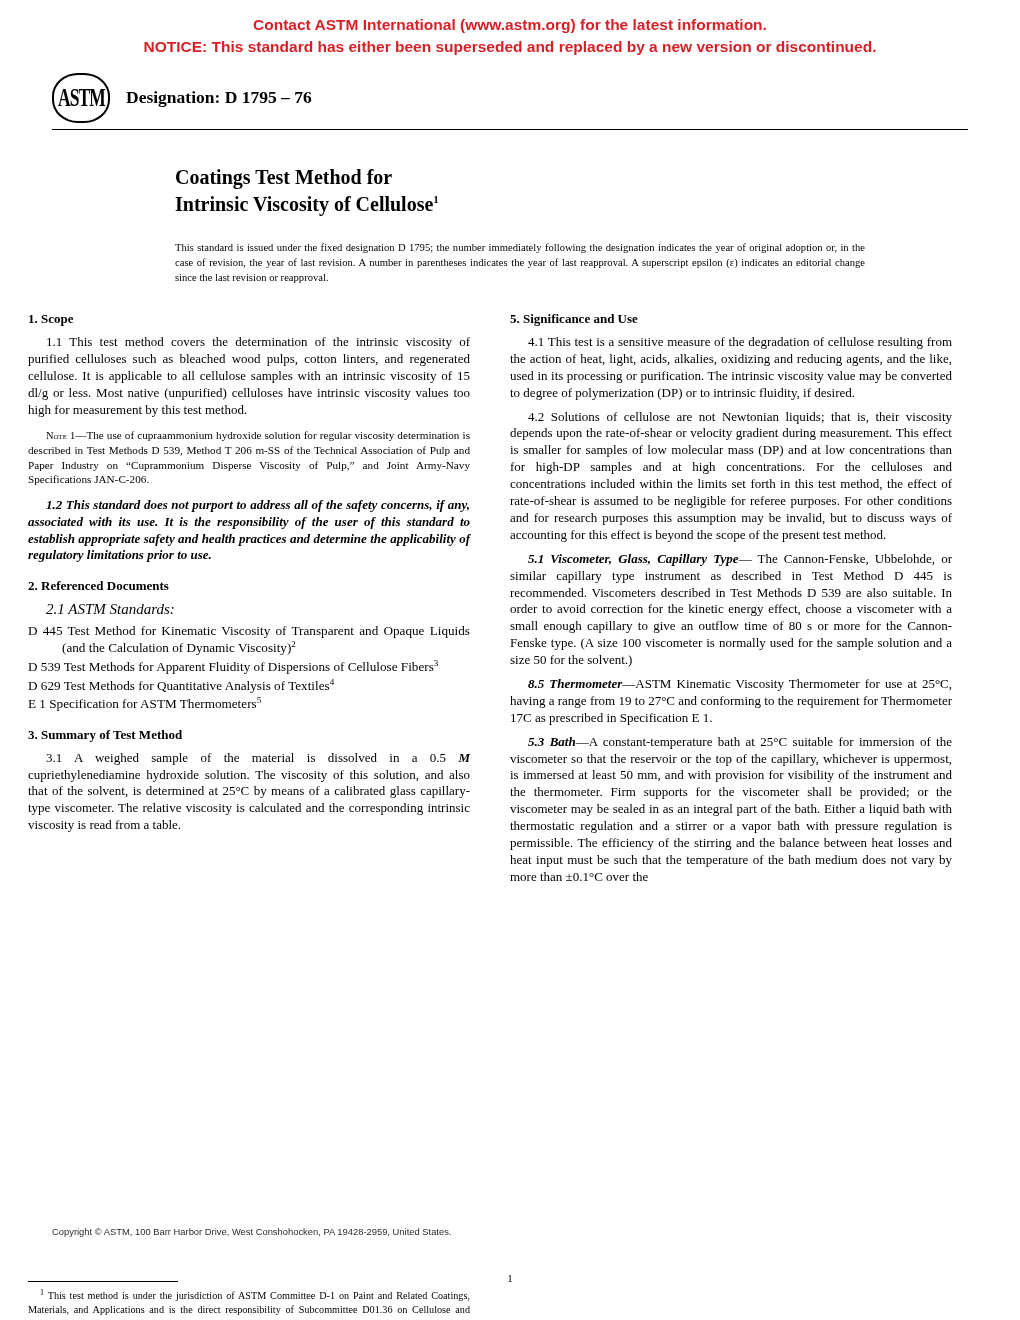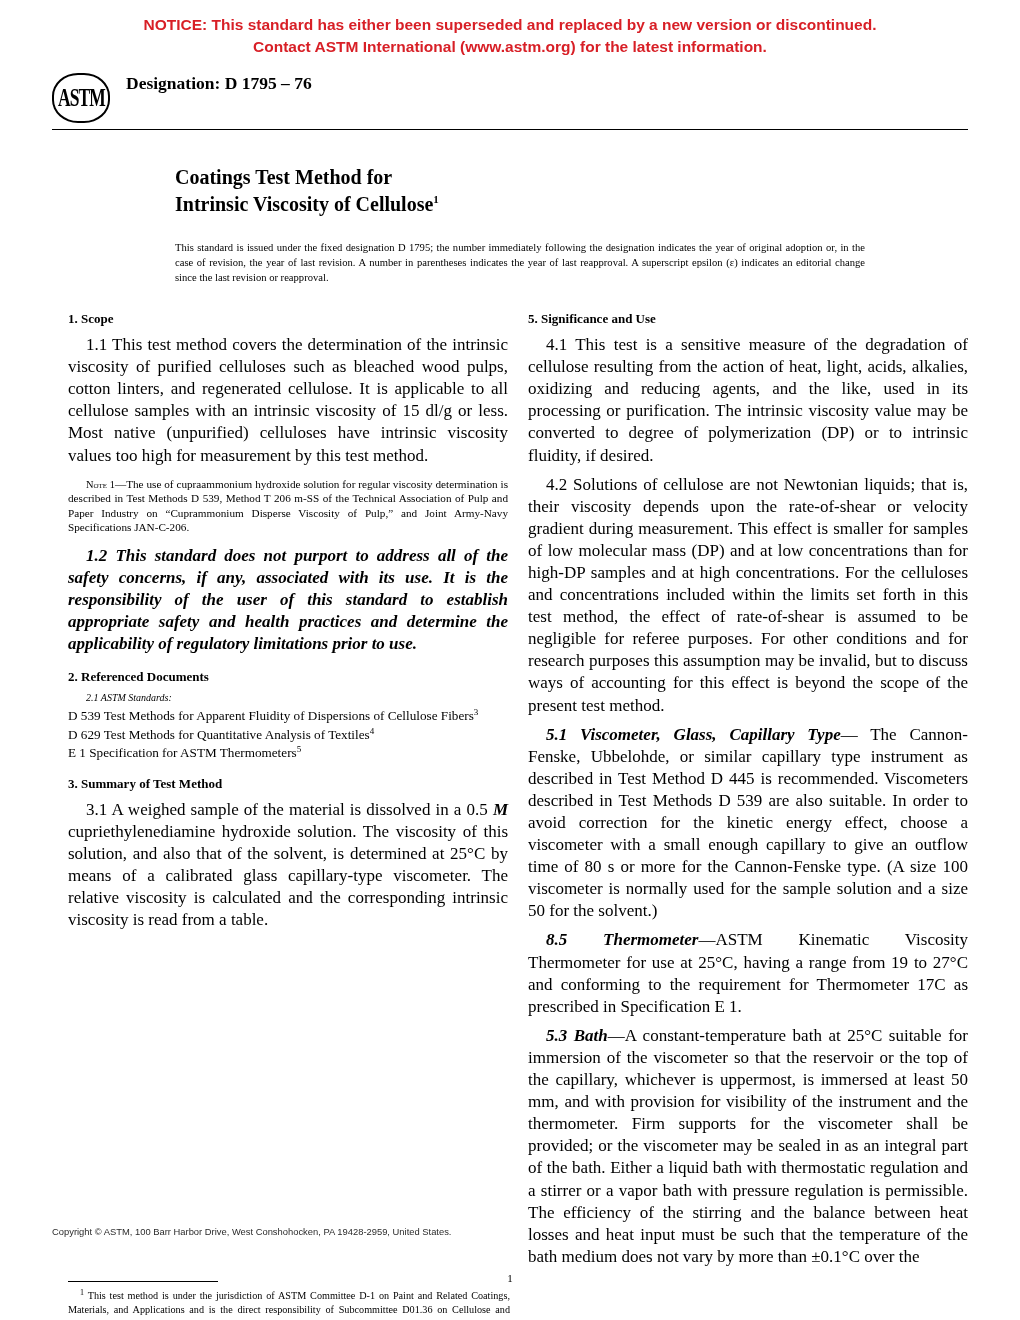--- a/index.html
+++ b/index.html
@@ -27,20 +27,21 @@
     text-align: center;
     font-family: "Liberation Sans", sans-serif;
     font-weight: bold;
     font-size: 15.5px;
     line-height: 1.45;
     margin: 14px 22px 0 22px;
   }
   
   .desig-row {
     display: flex;
+    align-items: center;
     margin: 14px 0 0 52px;
   }
   .astm-logo {
     width: 54px;
     height: 46px;
     border: 2px solid #000;
     border-radius: 26px/23px;
     display: flex;
     align-items: center;
     justify-content: center;
@@ -82,37 +83,37 @@
   .preamble {
     margin: 22px 0 0 0;
     font-size: 10.6px;
     line-height: 1.42;
     text-align: justify;
     width: 690px;
   }
   
   .cols {
     display: flex;
-    margin: 26px 52px 0 68px;
-    gap: 20px;
+    margin: 26px 52px 0 28px;
+    gap: 40px;
   }
   .col {
     width: 442px;
     position: relative;
   }
   h2.sec {
     font-size: 13px;
     font-weight: bold;
     margin: 14px 0 7px 0;
     font-family: "Liberation Serif", serif;
   }
   h2.sec.first { margin-top: 0; }
   p {
     margin: 0 0 7px 0;
-    font-size: 17px;
+    font-size: 13px;
     line-height: 1.30;
     text-align: justify;
     text-indent: 18px;
   }
   .note {
     font-size: 11.2px;
     line-height: 1.30;
     text-align: justify;
     margin: 10px 0 10px 0;
     text-indent: 18px;
@@ -128,21 +129,21 @@
   .ref-item {
     font-size: 13.2px;
     line-height: 1.30;
     text-align: justify;
     padding-left: 34px;
     text-indent: -34px;
     margin-bottom: 1px;
   }
   .ref-item sup { font-size: 9px; }
   .std-label {
-    font-size: 10px;
+    font-size: 15px;
     font-style: italic;
     text-indent: 18px;
     margin: 0 0 4px 0;
   }
   
   .footnotes {
     position: absolute;
     left: 0;
     top: 970px;
     width: 442px;
@@ -178,22 +179,22 @@
     text-align: center;
     font-size: 11px;
   }
 </style>
 </head>
 <body>
 
 <div class="page">
 
   <div class="notice">
+    <div>Contact ASTM International (www.astm.org) for the latest information.</div>
     <div>NOTICE: This standard has either been superseded and replaced by a new version or discontinued.</div>
-    <div>Contact ASTM International (www.astm.org) for the latest information.</div>
   </div>
 
   <div class="desig-row">
     <div class="astm-logo">
       <span>ASTM</span>
     </div>
     <div class="desig-text">Designation: D 1795 – 76</div>
   </div>
   <hr class="rule">
 
@@ -216,20 +217,24 @@
         <span class="lbl">Note 1</span><span>—The use of cupraammonium hydroxide solution for regular viscosity determination is described in Test Methods D 539, Method T 206 m-SS of the Technical Association of Pulp and Paper Industry on “Cuprammonium Disperse Viscosity of Pulp,” and Joint Army-Navy Specifications JAN-C-206.</span>
       </div>
 
       <p class="ital">1.2 This standard does not purport to address all of the safety concerns, if any, associated with its use. It is the responsibility of the user of this standard to establish appropriate safety and health practices and determine the applicability of regulatory limitations prior to use.</p>
 
       <h2 class="sec">2. Referenced Documents</h2>
       <div class="std-label">2.1 ASTM Standards:</div>
 
       <div class="ref-list">
         <div class="ref-item">
+          <span>D 445</span>
+          <span>Test Method for Kinematic Viscosity of Transparent and Opaque Liquids (and the Calculation of Dynamic Viscosity)</span><sup>2</sup>
+        </div>
+        <div class="ref-item">
           <span>D 539</span>
           <span>Test Methods for Apparent Fluidity of Dispersions of Cellulose Fibers</span><sup>3</sup>
         </div>
         <div class="ref-item">
           <span>D 629</span>
           <span>Test Methods for Quantitative Analysis of Textiles</span><sup>4</sup>
         </div>
         <div class="ref-item">
           <span>E 1</span>
           <span>Specification for ASTM Thermometers</span><sup>5</sup>

